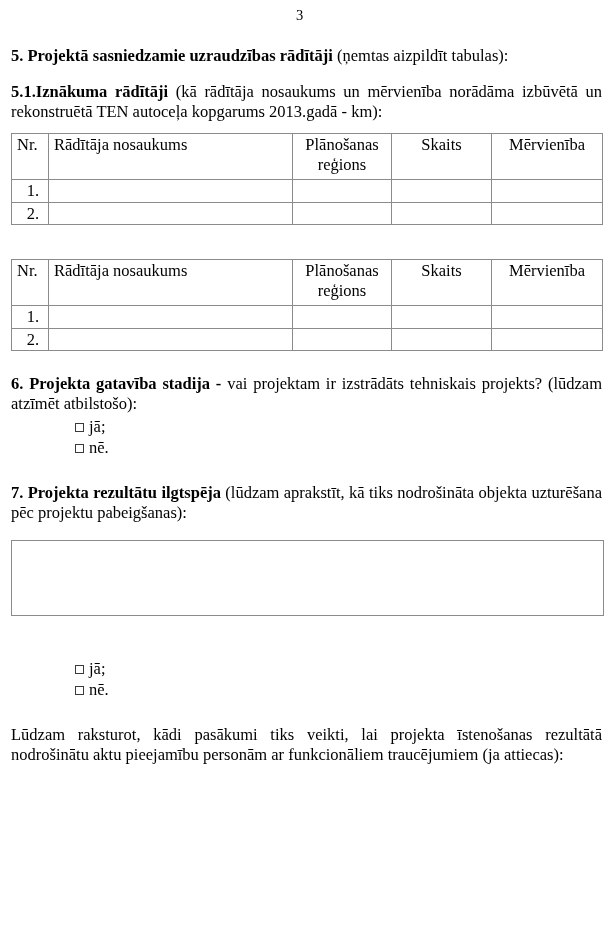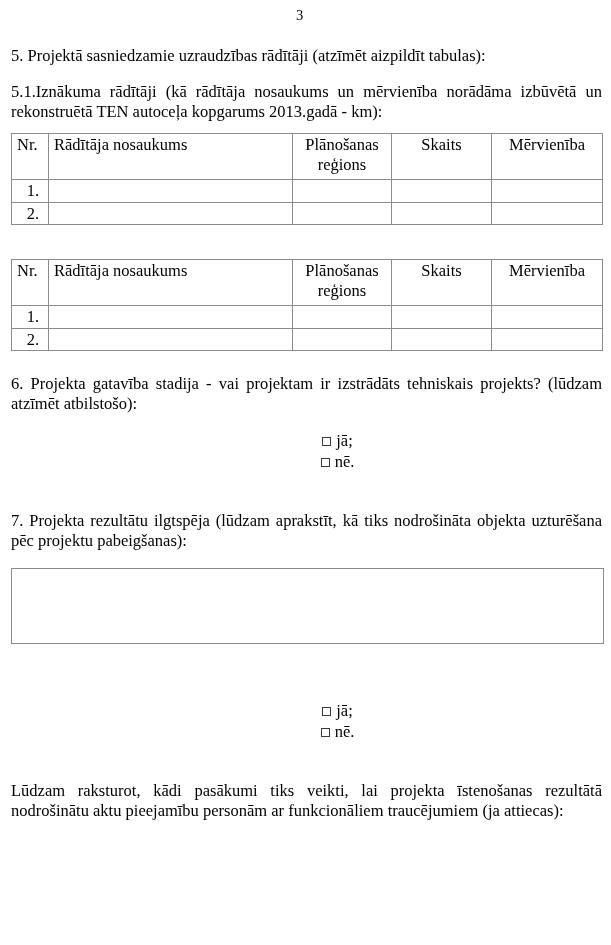--- a/index.html
+++ b/index.html
@@ -31,21 +31,21 @@
   .content {
     padding: 0 9px 0 11px;
   }
   .para {
     font-size: 16.5px;
     line-height: 1.21;
     text-align: justify;
     text-justify: inter-word;
     margin: 0;
   }
-  .b { font-weight: normal; }
+  .b { font-weight: bold; }
   .gap-lg { height: 23px; }
   .gap-md { height: 17px; }
   .gap-sm { height: 11px; }
 
   
   table.ind-table {
     width: 591px;
     border-collapse: collapse;
     table-layout: fixed;
     margin: 0;
@@ -77,21 +77,21 @@
     text-align: right;
     padding-right: 9px;
   }
   col.w-nr   { width: 37px;  }
   col.w-name { width: 244px; }
   col.w-reg  { width: 99px;  }
   col.w-cnt  { width: 100px; }
   col.w-unit { width: 111px; }
 
   
-  .option-list { margin: 16px; padding: 0; text-align: center; }
+  .option-list { margin: 2px; padding: 0; }
   .option {
     font-size: 16.5px;
     line-height: 1.28;
     padding-left: 62px;
     white-space: nowrap;
   }
   .checkbox-glyph {
     display: inline-block;
     width: 9px;
     height: 9px;
@@ -116,21 +116,21 @@
 <body>
 
 <div class="page">
 
   <div class="page-number">3</div>
 
   <div class="content">
 
     <div class="gap-lg"></div>
 
-    <p class="para"><span class="b">5. Projektā sasniedzamie uzraudzības rādītāji</span><span> (atzīmēt aizpildīt tabulas):</span></p>
+    <p class="para"><span class="b">5. Projektā sasniedzamie uzraudzības rādītāji</span><span> (ņemtas aizpildīt tabulas):</span></p>
 
     <div class="gap-md"></div>
 
     <p class="para"><span class="b">5.1.</span><span class="b">Iznākuma rādītāji</span><span> (kā rādītāja nosaukums un mērvienība norādāma izbūvētā un rekonstruētā TEN autoceļa kopgarums 2013.gadā - km):</span></p>
 
     <div class="gap-sm"></div>
 
     <table class="ind-table">
       <colgroup>
         <col class="w-nr">

